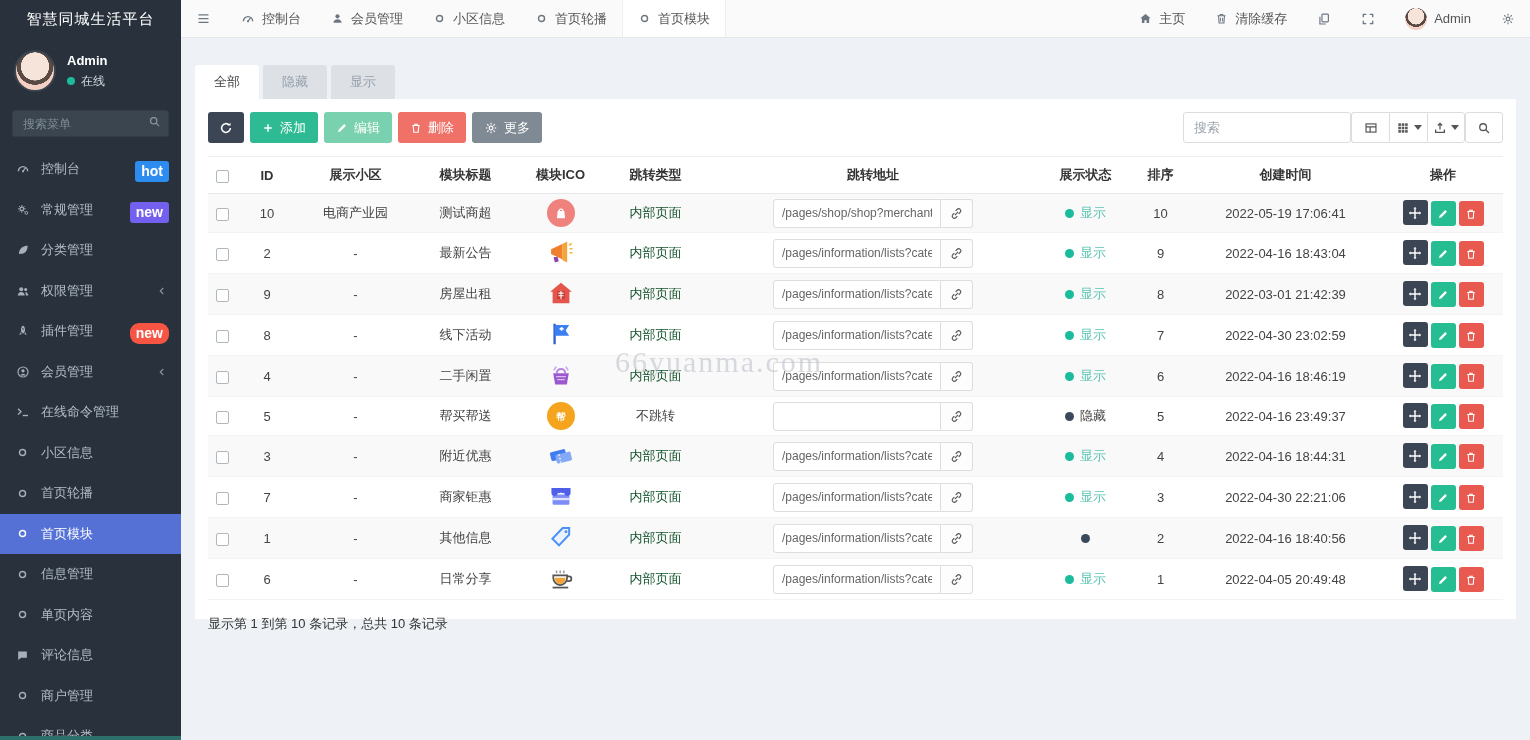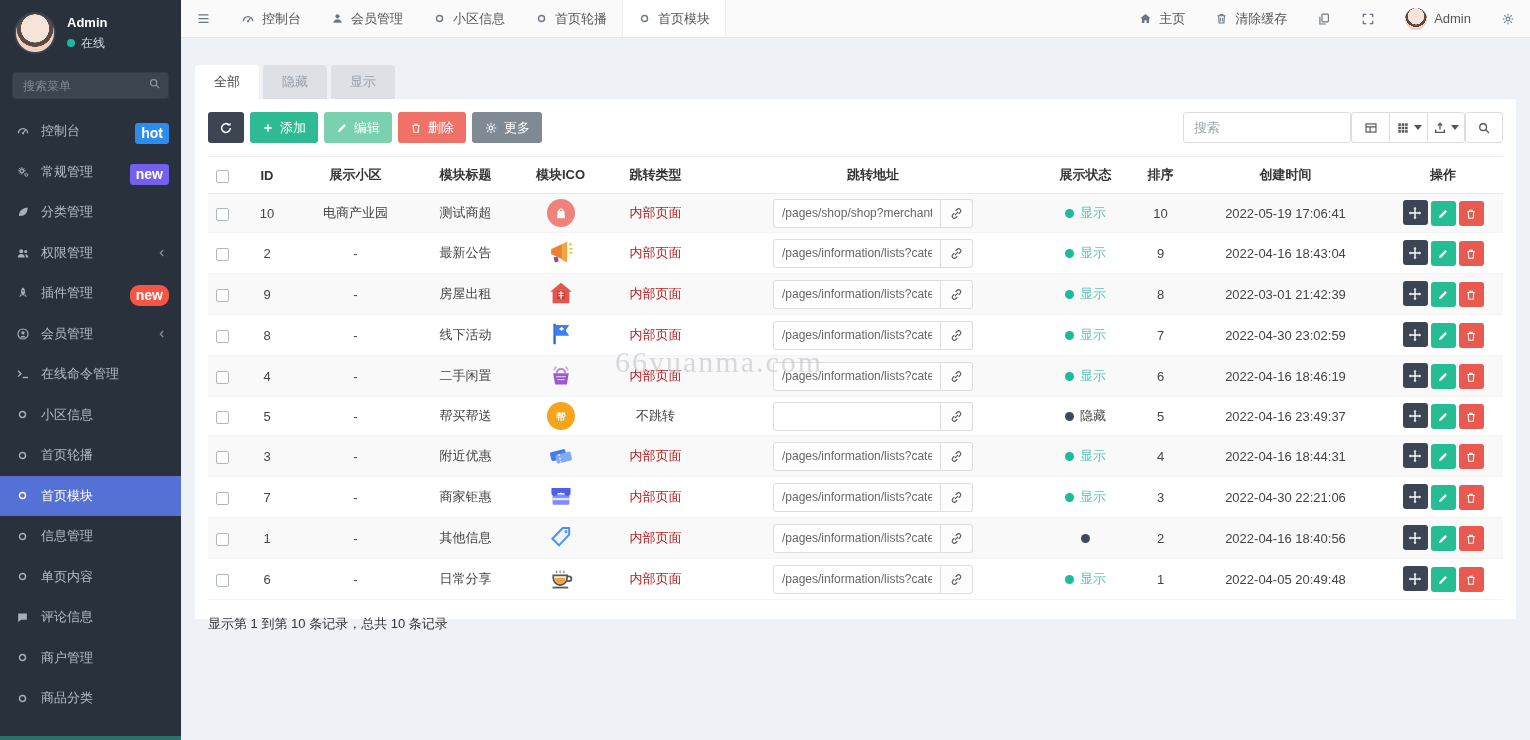--- a/index.html
+++ b/index.html
@@ -69,21 +69,21 @@
   .icon-group .icon-btn:first-child { border-radius:3px 0 0 3px; }
   .icon-group .icon-btn:last-child { border-right-width:1px; border-radius:0 3px 3px 0; }
   .icon-btn.single { border-radius:3px; border-right-width:1px; }
   .caret { width:0; height:0; border-left:4px solid transparent; border-right:4px solid transparent; border-top:5px solid #555; }
 
   table { width:100%; border-collapse:collapse; table-layout:fixed; }
   th { font-weight:bold; color:#333; padding:9px 4px; border-top:1px solid #eee; border-bottom:1px solid #e8e8e8; text-align:center; font-size:13px; }
   td { padding:4px 4px; text-align:center; vertical-align:middle; color:#444; border-bottom:1px solid #f3f3f3; height:37px; font-size:13px; }
   tbody tr:nth-child(odd) { background:#f9f9f9; }
   .cb { display:inline-block; width:13px; height:13px; border:1px solid #b0b7bf; border-radius:2px; background:#fff; vertical-align:middle; cursor:pointer; }
-  .link-type { color:#b91c1c; }
+  .link-type { color:#14532d; }
   .plain-type { color:#444; }
   .mod-ico { display:inline-flex; align-items:center; justify-content:center; width:30px; height:30px; }
   .mod-ico .circ { width:28px; height:28px; border-radius:50%; display:flex; align-items:center; justify-content:center; }
   .url-group { display:inline-flex; align-items:stretch; }
   .url-group input { width:168px; height:29px; border:1px solid #ddd; border-radius:3px 0 0 3px; padding:0 8px;
     font-size:12px; color:#666; outline:none; font-family:inherit; background:#fff; }
   .url-group .link-btn { width:32px; border:1px solid #ddd; border-left:none; border-radius:0 3px 3px 0;
     background:#fdfdfd; color:#555; display:flex; align-items:center; justify-content:center; cursor:pointer; }
   .status { display:inline-flex; align-items:center; gap:6px; }
   .status .sdot { width:9px; height:9px; border-radius:50%; }
@@ -97,20 +97,21 @@
   .watermark { position:absolute; left:420px; top:246px; font-size:30px; color:#b9bec5; opacity:.55;
     letter-spacing:2px; pointer-events:none; z-index:5; font-family:"Liberation Serif","DejaVu Serif",serif; }
   svg { display:block; }
 </style>
 </head>
 <body>
 
 <div id="app">
 
   <aside class="sidebar">
+    <div class="sidebar-title">智慧同城生活平台</div>
     <div class="user-panel">
       <div class="avatar"></div>
       <div>
         <div class="user-name">Admin</div>
         <div class="user-status">
           <span class="dot"></span>
           <span>在线</span>
         </div>
       </div>
     </div>

